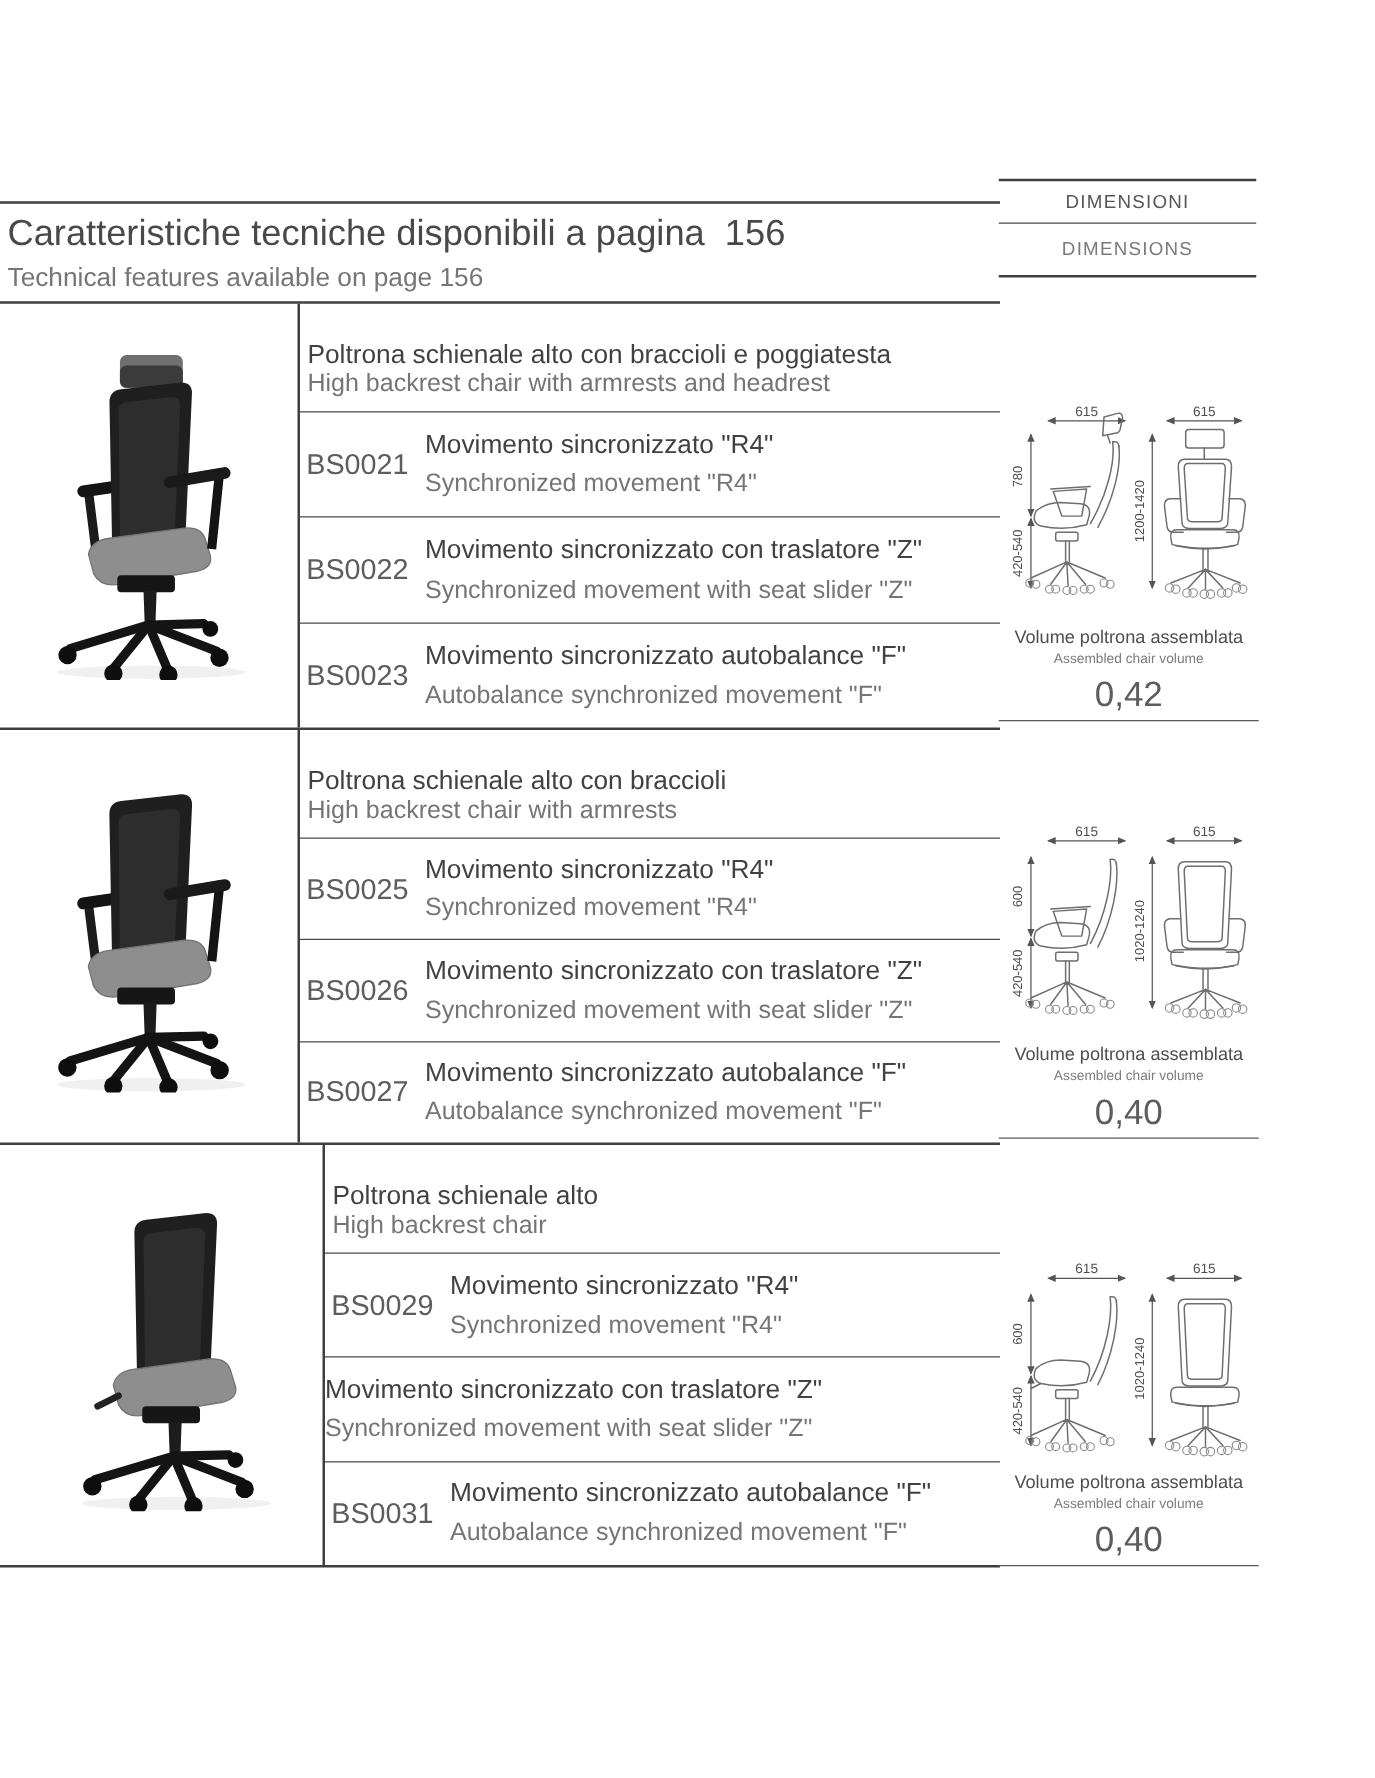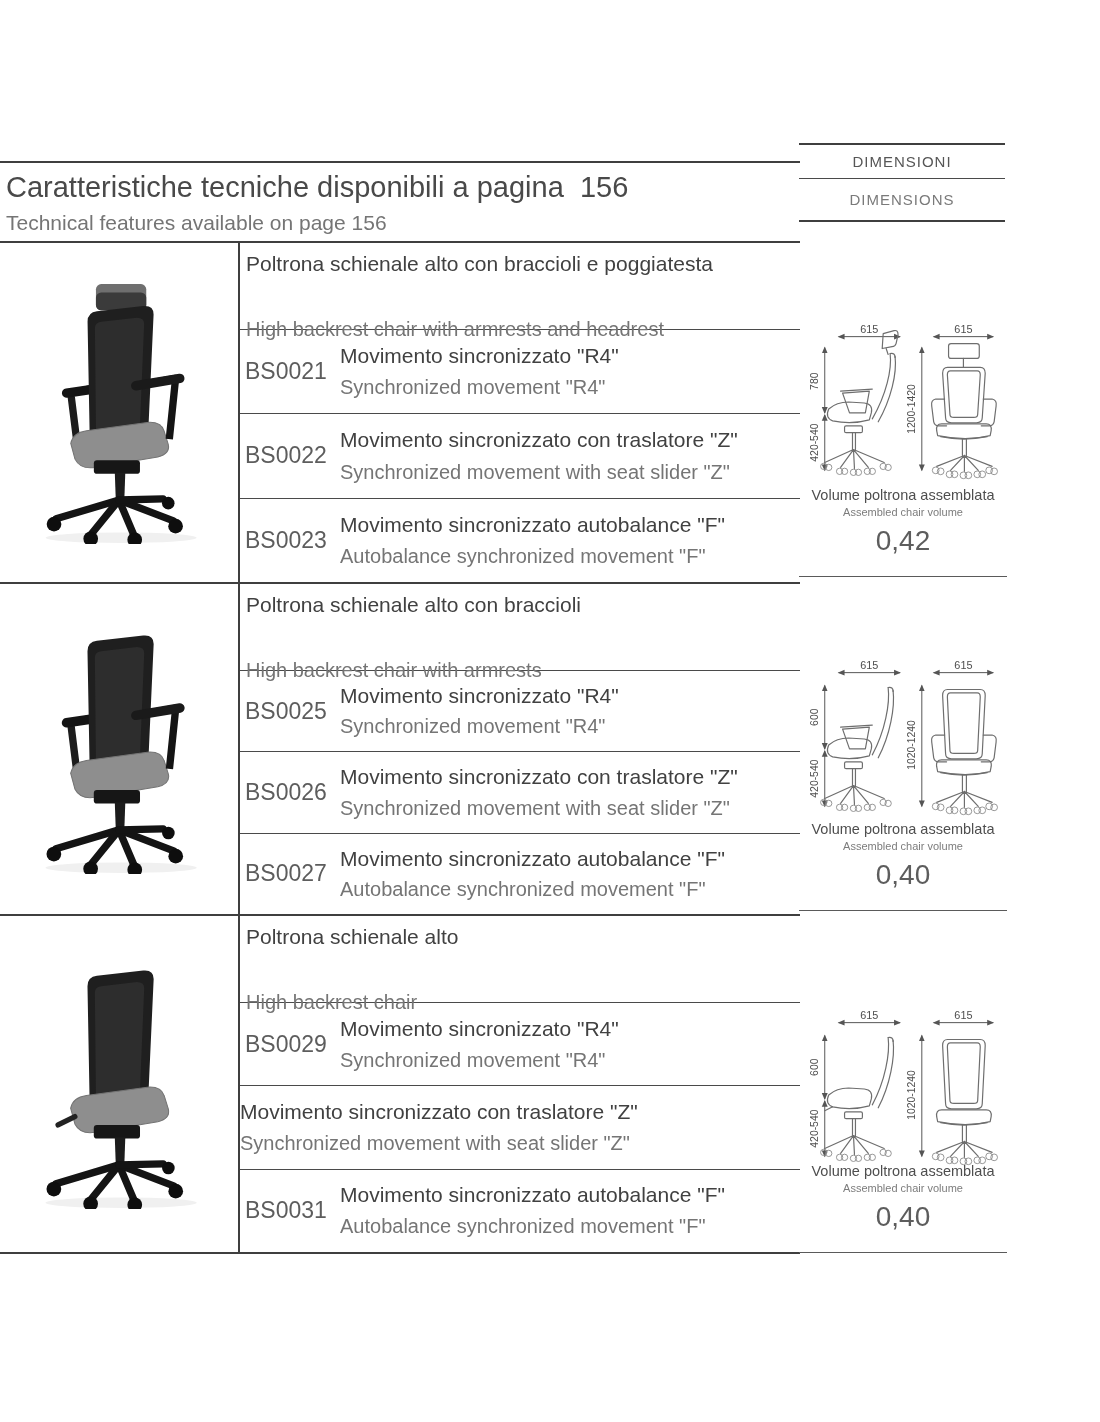--- a/index.html
+++ b/index.html
@@ -9,28 +9,28 @@
 
   
   .main-table { position:absolute; left:0; top:161px; width:800px;
                 border-top:2px solid #3f3f3f; border-bottom:2px solid #3f3f3f; }
   .page-header { height:80px; border-bottom:2px solid #3f3f3f; padding:8px 6px 6px 6px;
                  display:flex; flex-direction:column; justify-content:space-between; }
   .hdr-it { font-size:29px; color:#494949; white-space:pre-wrap; }
   .hdr-en { font-size:21px; color:#757575; white-space:pre-wrap; }
 
   section.product { display:flex; border-bottom:2px solid #3f3f3f; }
-  section.product:last-child { border-bottom:none; }
+  section.product:last-child { border-bottom:none;padding-left:20px; }
   .h-s1 { height:341px; } .h-s2 { height:332px; } .h-s3 { height:336px; }
 
   .photo-cell { width:240px; border-right:2px solid #3f3f3f; display:flex;
                 align-items:center; justify-content:center; }
   .detail-cell { flex:1; display:flex; flex-direction:column; }
   .title-cell { height:87px; border-bottom:1.5px solid #4a4a4a; padding:9px 4px 10px 6px;
-                display:flex; flex-direction:column; justify-content:space-between;gap:42px; }
+                display:flex; flex-direction:column; justify-content:flex-end; }
   .title-it { font-size:21px; color:#414141; }
   .title-en { font-size:20px; color:#757575; }
   .code-row { flex:1; border-bottom:1.5px solid #4a4a4a; display:flex; align-items:stretch; }
   .code-row:last-child { border-bottom:none; }
   .code { width:100px; display:flex; align-items:center; padding-left:5px;
           font-size:23px; color:#5d5d5d; }
   .descs { flex:1; display:flex; flex-direction:column; justify-content:space-evenly; padding:6px 0; }
   .desc-it { font-size:21px; color:#414141; }
   .desc-en { font-size:20px; color:#757575; }
 
@@ -42,21 +42,21 @@
   .dim-h2 { height:43px; border-bottom:2px solid #3f3f3f;
             display:flex; align-items:center; justify-content:center;
             font-size:15px; letter-spacing:1px; color:#7a7a7a; }
 
   .dim-panel { position:absolute; left:799px; width:208px; border-bottom:1.5px solid #5a5a5a; }
   .p1 { top:241px; height:336px; }
   .p2 { top:585px; height:326px; }
   .p3 { top:919px; height:334px; }
   .dim-draw { position:absolute; left:0; width:208px; }
   .p1 .dim-draw { top:82px; } .p2 .dim-draw { top:74px; } .p3 .dim-draw { top:90px; }
-  .vol-block { position:absolute; left:0; bottom:20px; width:100%; text-align:center; }
+  .vol-block { position:absolute; left:0; bottom:5px; width:100%; text-align:center; }
   .vol-it { font-size:14.5px; color:#4e4e4e; line-height:17px; }
   .vol-en { font-size:11px; color:#7c7c7c; line-height:17px; }
   .vol-val { font-size:28px; color:#5d5d5d; margin-top:5px; line-height:30px; }
 
   svg text { font-family:"Liberation Sans", sans-serif; fill:#4f4f4f; }
   .ln { stroke:#6e6e6e; stroke-width:1.2; fill:none; stroke-linejoin:round; stroke-linecap:round; }
   .ln2 { stroke:#8a8a8a; stroke-width:0.9; fill:none; }
   .dim-line { stroke:#555; stroke-width:1; fill:none; }
 </style>
 </head>

